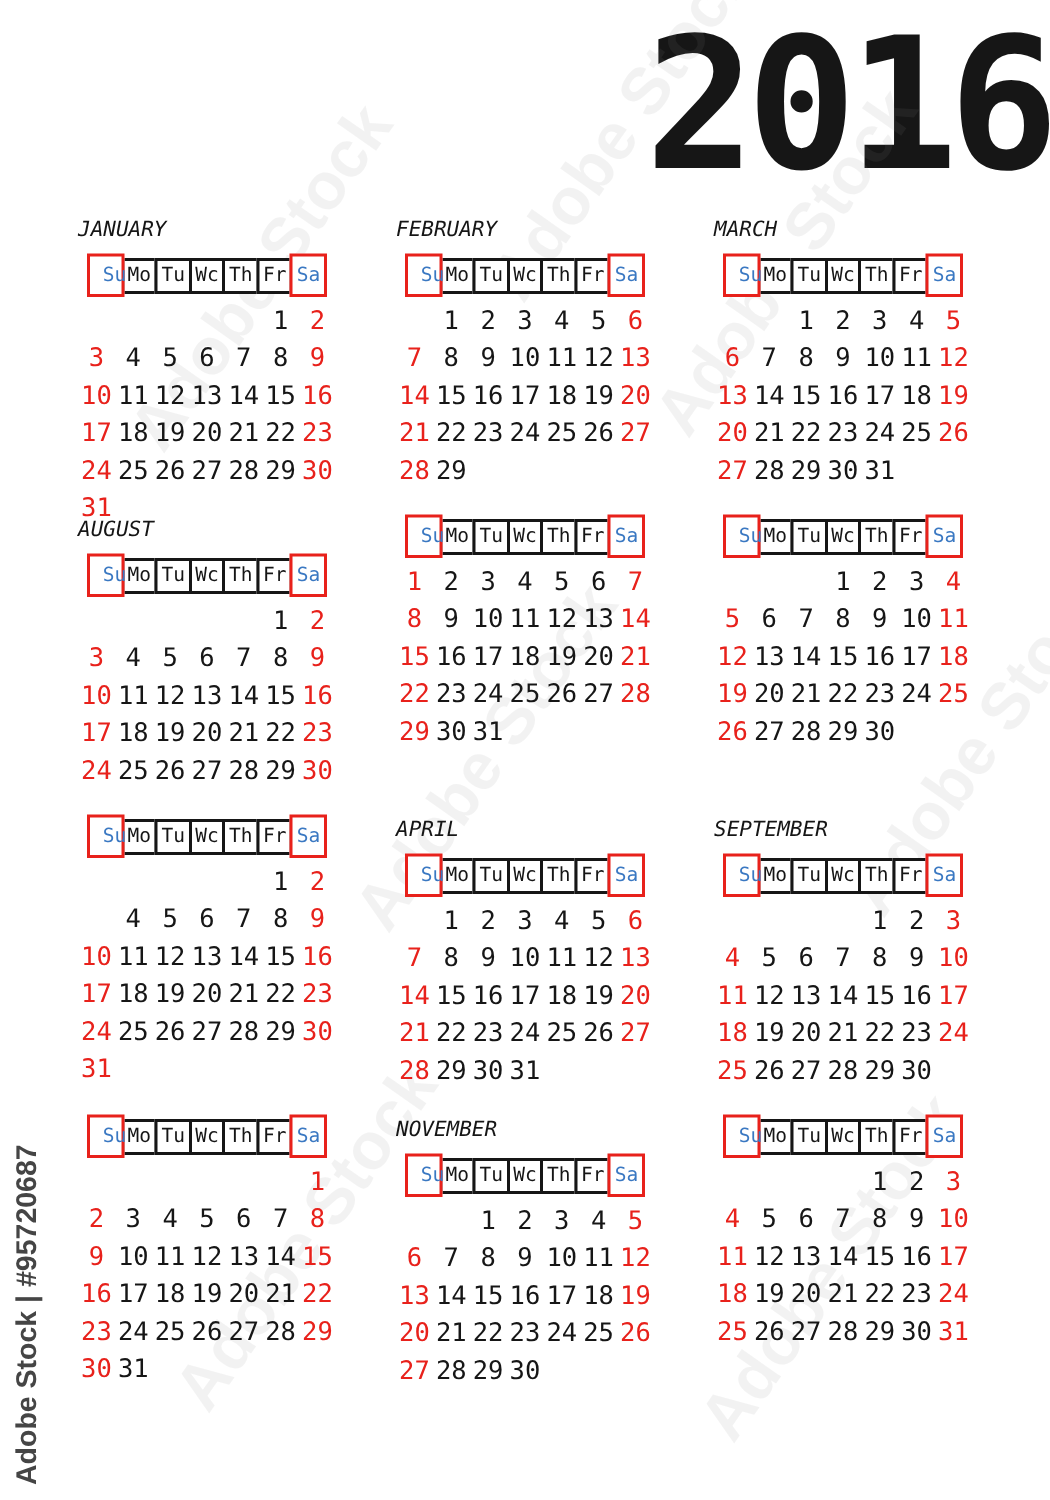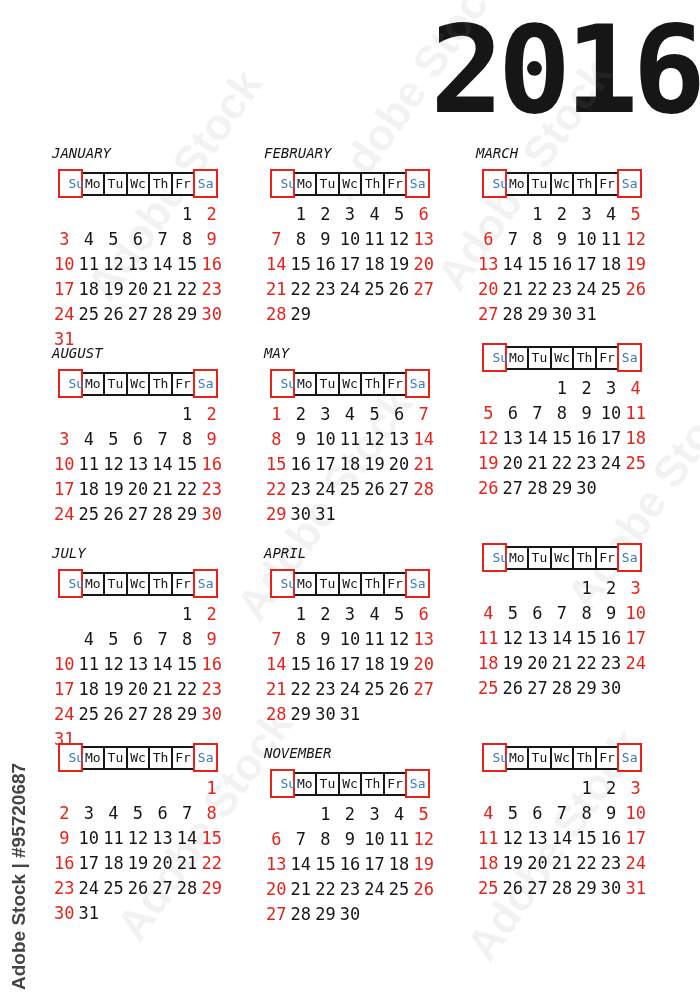--- a/index.html
+++ b/index.html
@@ -381,21 +381,20 @@
           <div class="day-cell">26</div>
           <div class="day-cell">27</div>
           <div class="day-cell">28</div>
           <div class="day-cell">29</div>
           <div class="day-cell weekend-col">30</div>
         </div>
       </div>
   </div>
 
   <div class="month">
-    <div class="month-title">MAY</div>
     <div class="dow-row">
         <div class="dow-cell weekend">Su</div>
         <div class="dow-cell">Mo</div>
         <div class="dow-cell">Tu</div>
         <div class="dow-cell">Wc</div>
         <div class="dow-cell">Th</div>
         <div class="dow-cell">Fr</div>
         <div class="dow-cell weekend">Sa</div>
       </div>
     <div class="weeks">
@@ -500,21 +499,20 @@
           <div class="day-cell">28</div>
           <div class="day-cell">29</div>
           <div class="day-cell">30</div>
           <div class="day-cell"></div>
           <div class="day-cell weekend-col"></div>
         </div>
       </div>
   </div>
 
   <div class="month">
-    <div class="month-title">JULY</div>
     <div class="dow-row">
         <div class="dow-cell weekend">Su</div>
         <div class="dow-cell">Mo</div>
         <div class="dow-cell">Tu</div>
         <div class="dow-cell">Wc</div>
         <div class="dow-cell">Th</div>
         <div class="dow-cell">Fr</div>
         <div class="dow-cell weekend">Sa</div>
       </div>
     <div class="weeks">
@@ -629,20 +627,21 @@
           <div class="day-cell">30</div>
           <div class="day-cell">31</div>
           <div class="day-cell"></div>
           <div class="day-cell"></div>
           <div class="day-cell weekend-col"></div>
         </div>
       </div>
   </div>
 
   <div class="month">
+    <div class="month-title">SEPTEMBER</div>
     <div class="dow-row">
         <div class="dow-cell weekend">Su</div>
         <div class="dow-cell">Mo</div>
         <div class="dow-cell">Tu</div>
         <div class="dow-cell">Wc</div>
         <div class="dow-cell">Th</div>
         <div class="dow-cell">Fr</div>
         <div class="dow-cell weekend">Sa</div>
       </div>
     <div class="weeks">

